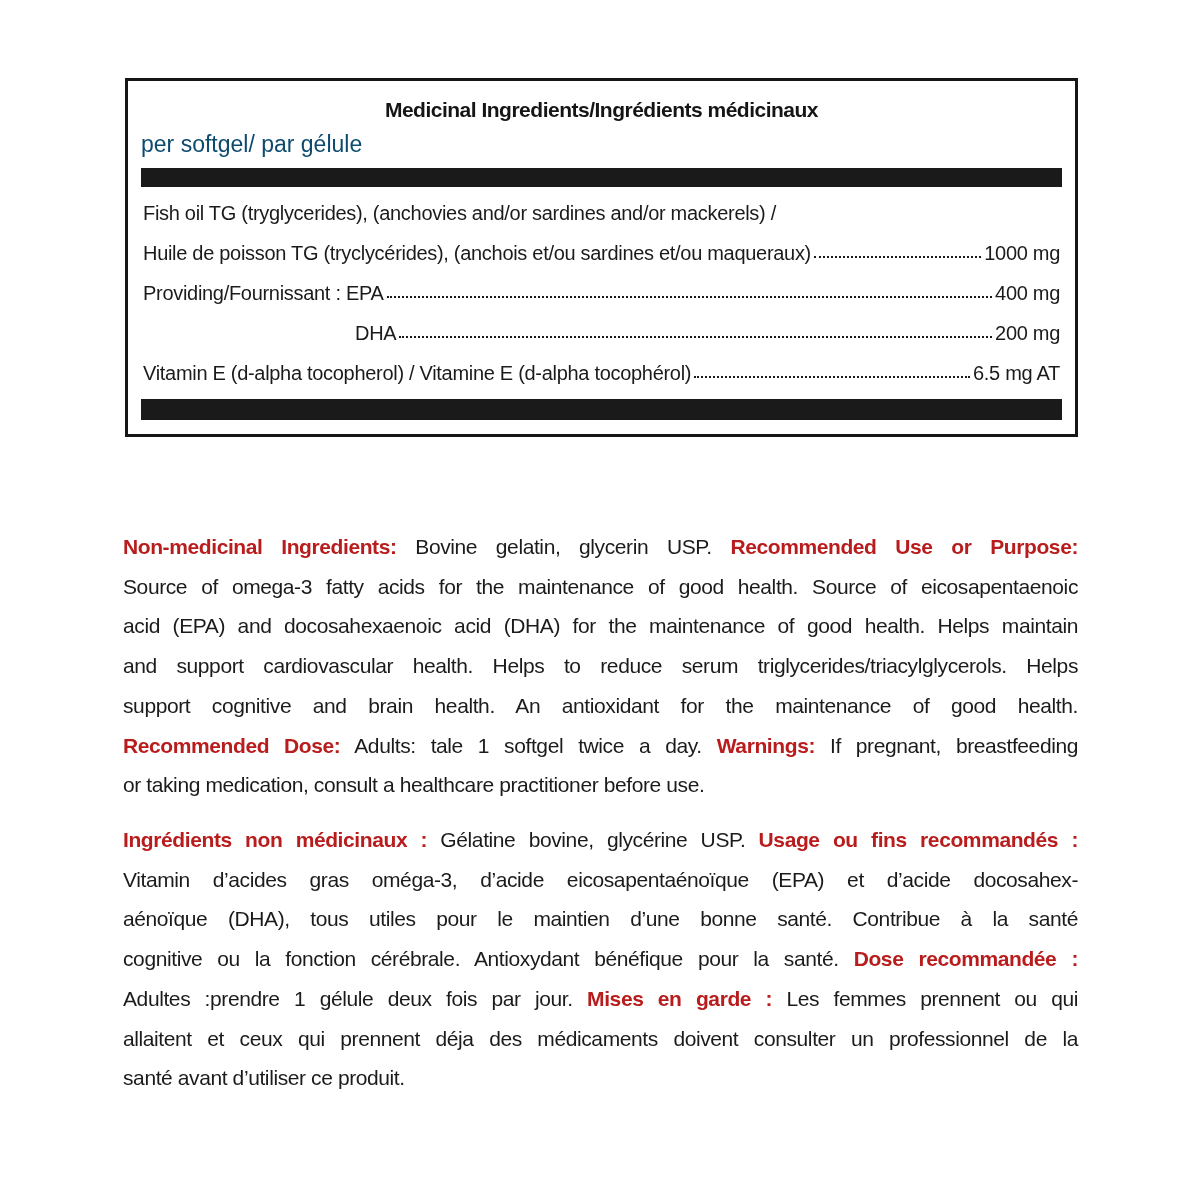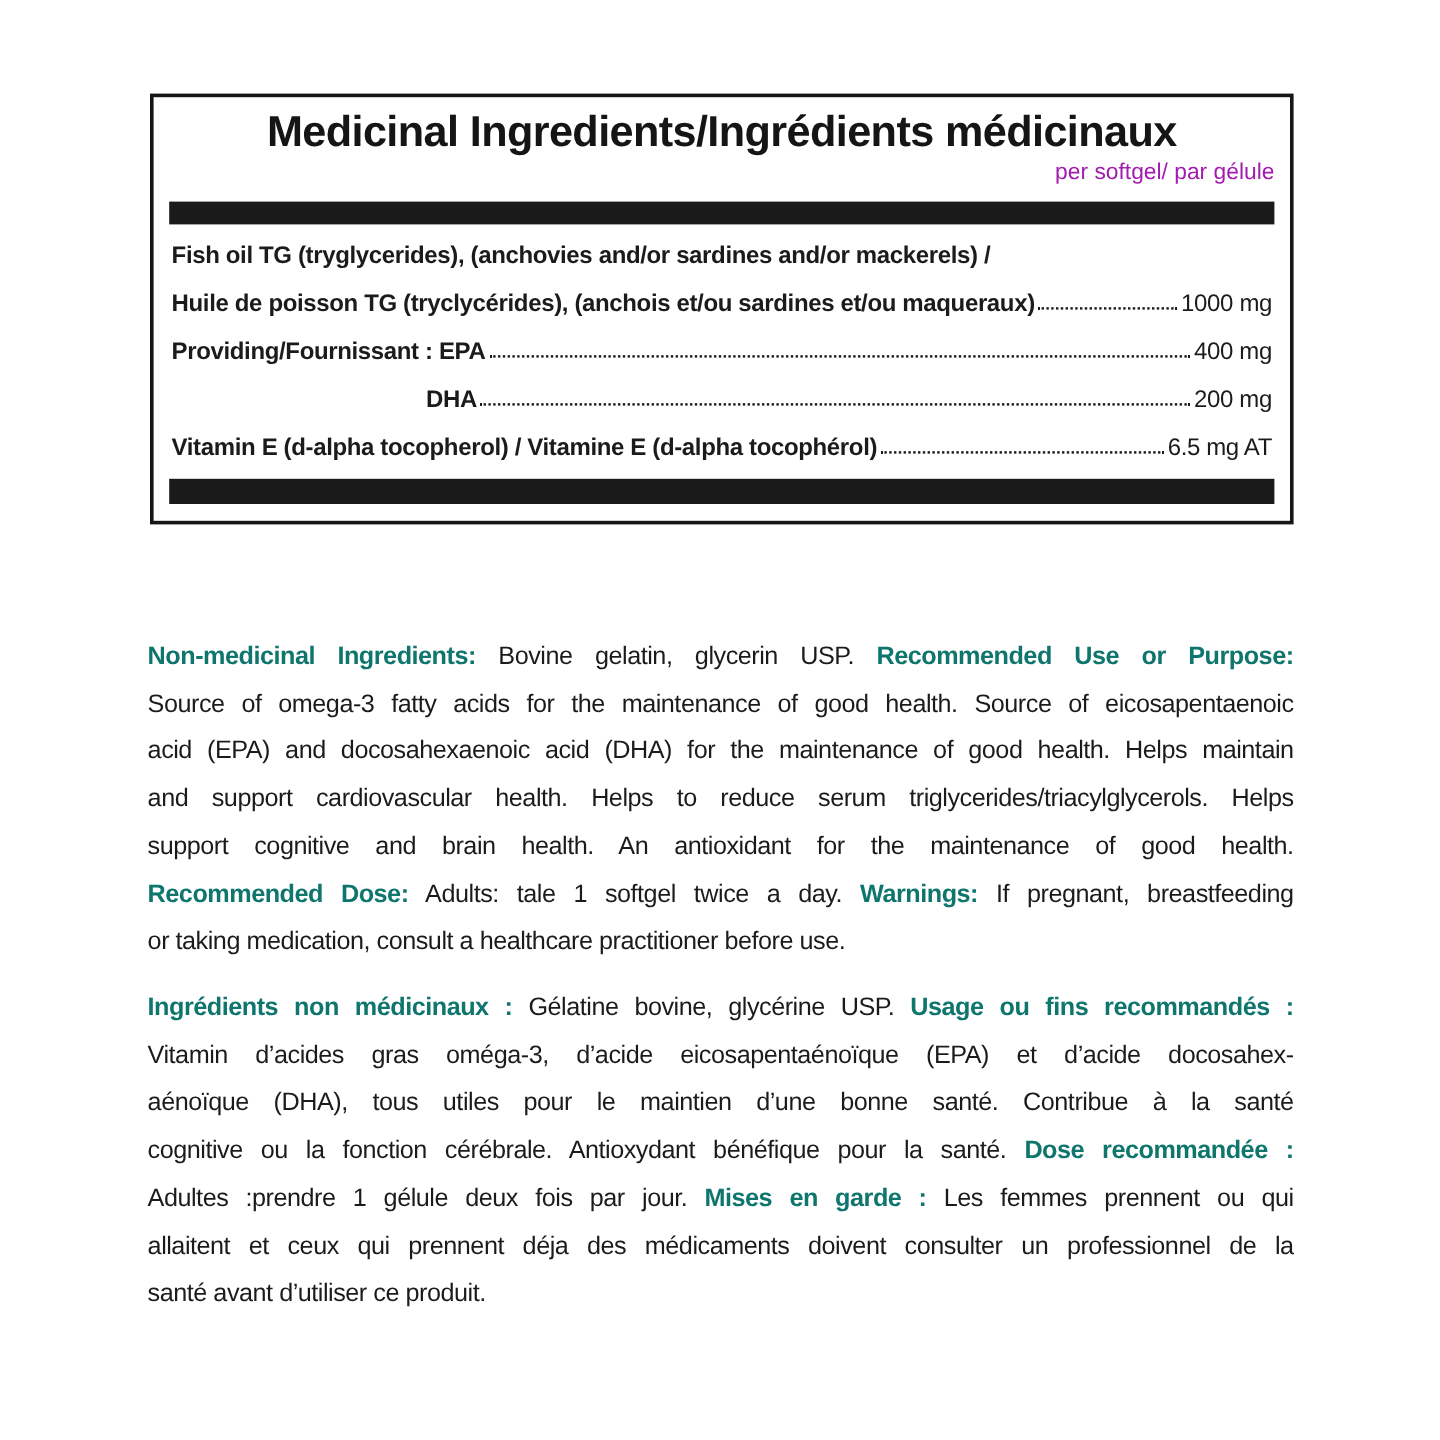--- a/index.html
+++ b/index.html
@@ -20,47 +20,47 @@
     width: 953px;
     box-sizing: border-box;
     border: 3px solid #161616;
     background: #ffffff;
     padding: 0 13px 14px 13px;
   }
   .panel-title {
     margin-top: 12px;
     text-align: center;
     font-weight: bold;
-    font-size: 36px;
+    font-size: 21px;
     line-height: 34px;
     letter-spacing: -0.5px;
     color: #151515;
   }
   .panel-sub {
-    text-align: right;
-    font-size: 19px;
+    text-align: left;
+    font-size: 23px;
     line-height: 24px;
     margin-top: 5px;
     margin-bottom: 12px;
-    color: #a21caf;
+    color: #0c4a6e;
   }
   .bar {
     height: 19px;
     background: #1a1a1a;
   }
   .bar.bottom { margin-top: 9px; height: 21px; }
   .rows { margin: 3px 2px 0 2px; }
   .nrow {
     display: flex;
     align-items: flex-end;
     height: 40px;
     font-size: 20px;
     letter-spacing: -0.3px;
   }
-  .nrow .lbl { white-space: nowrap; line-height: 33px; font-weight: bold; }
+  .nrow .lbl { white-space: nowrap; line-height: 33px; }
   .nrow .dots {
     flex: 1;
     border-bottom: 2.6px dotted #1a1a1a;
     margin: 0 3px 12px 3px;
     min-width: 20px;
   }
   .nrow .val { white-space: nowrap; line-height: 33px; }
   .nrow.indent .lbl { padding-left: 212px; }
   
   .para {
@@ -69,21 +69,21 @@
     width: 955px;
     font-size: 21px;
     letter-spacing: -0.4px;
     line-height: 39.7px;
     color: #1b1b1b;
   }
   #para-en { top: 527px; }
   #para-fr { top: 820px; }
   .pline { text-align: justify; }
   .pline.just { text-align-last: justify; }
-  .pline b { font-weight: bold; color: #0f766e; }
+  .pline b { font-weight: bold; color: #b91c1c; }
 </style>
 </head>
 <body>
 
 <div class="panel">
   <div class="panel-title">Medicinal Ingredients/Ingrédients médicinaux</div>
   <div class="panel-sub">per softgel/ par gélule</div>
 
   <div class="bar top"></div>
 

